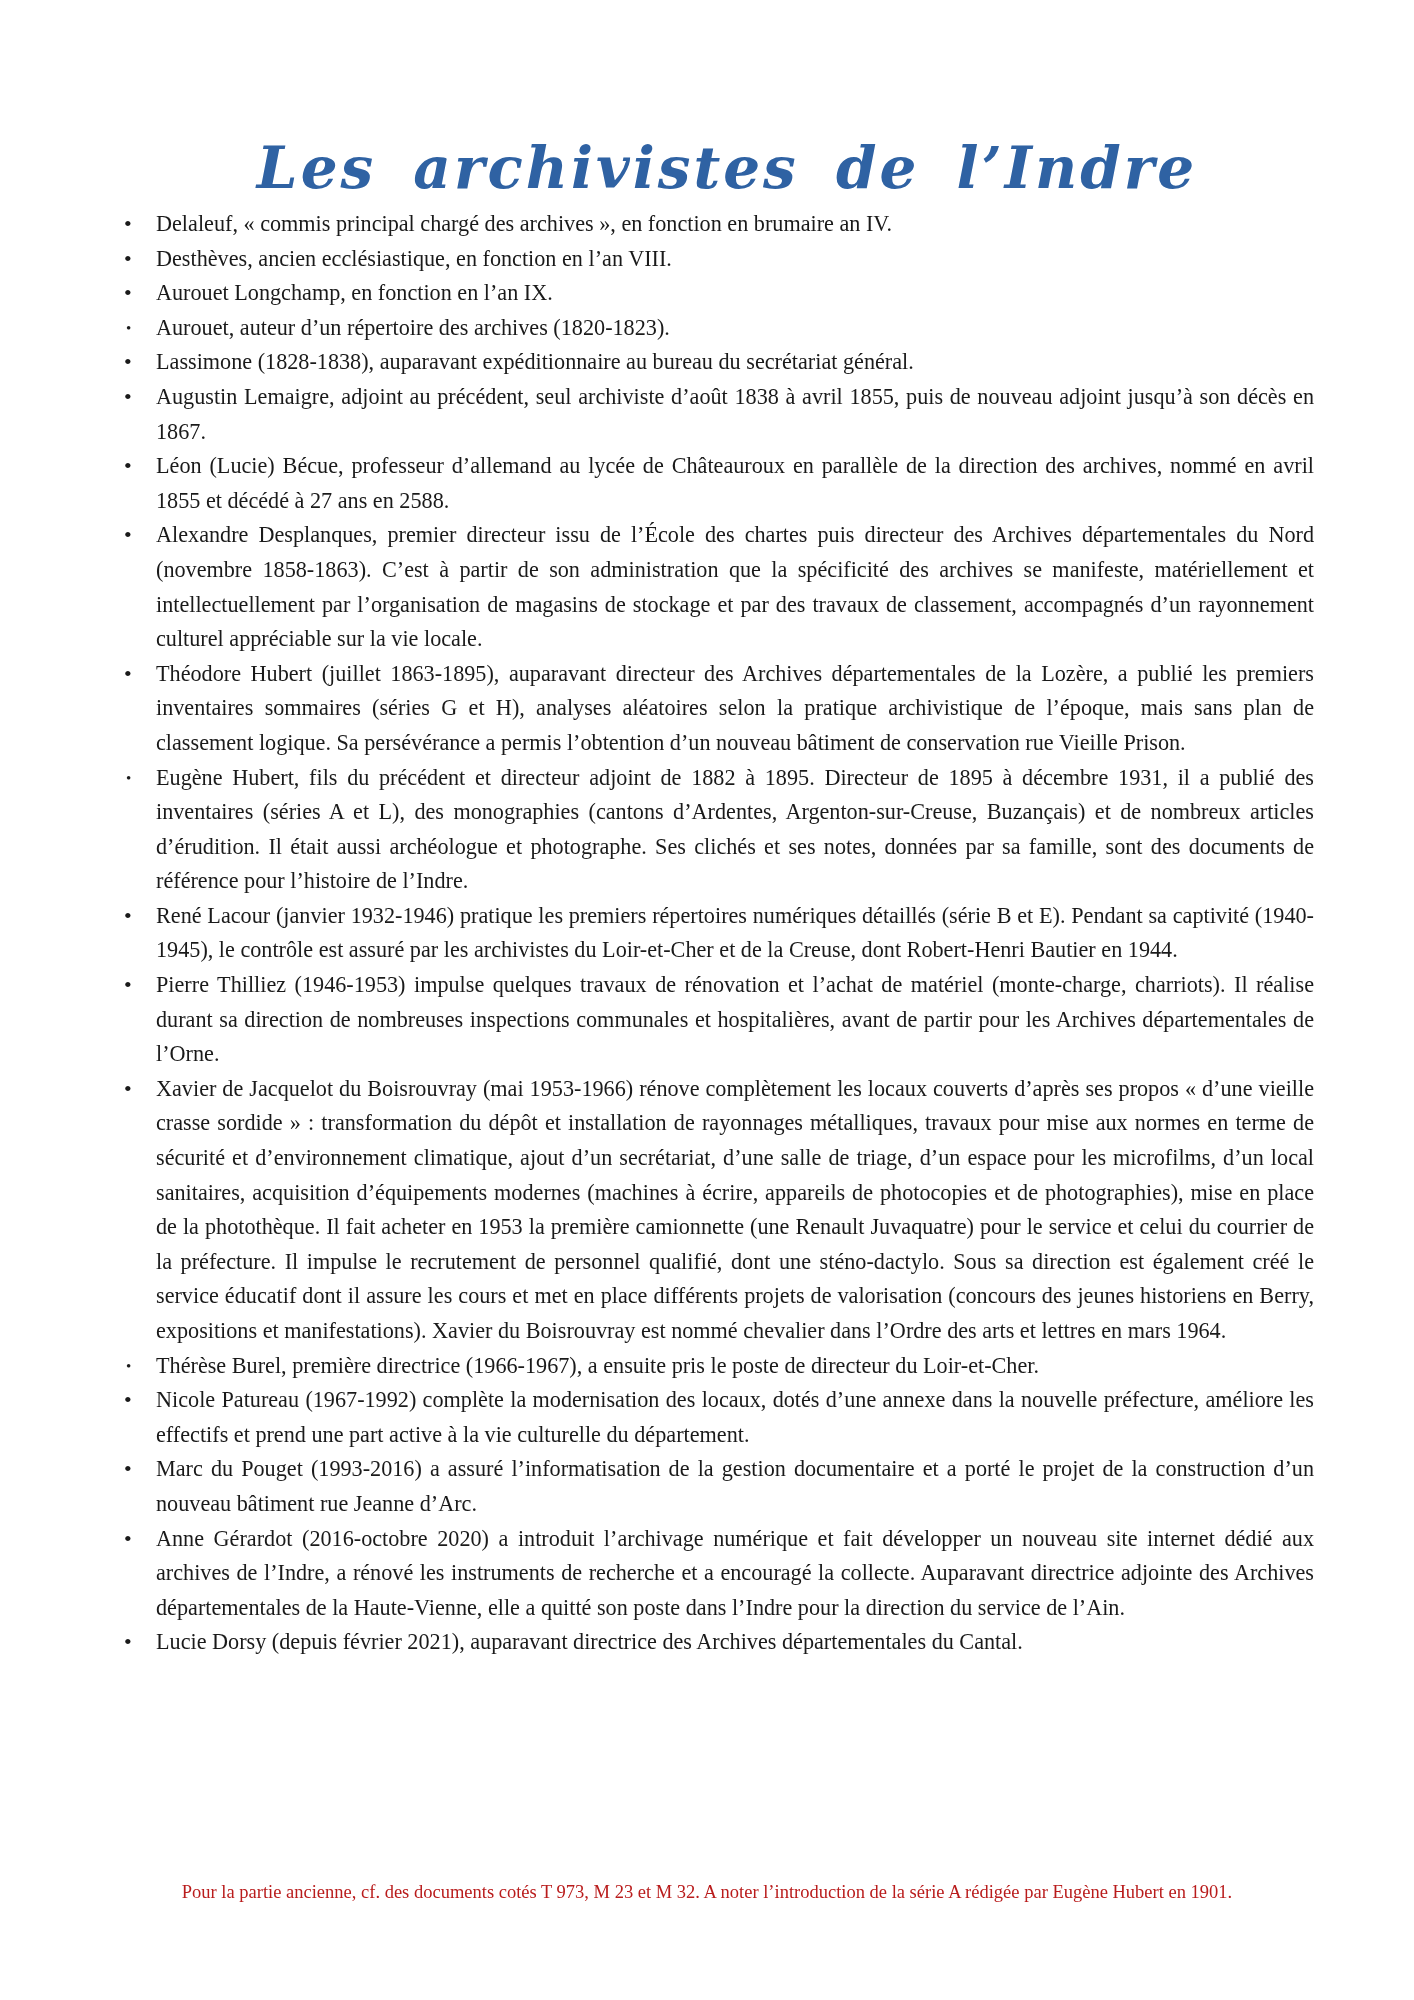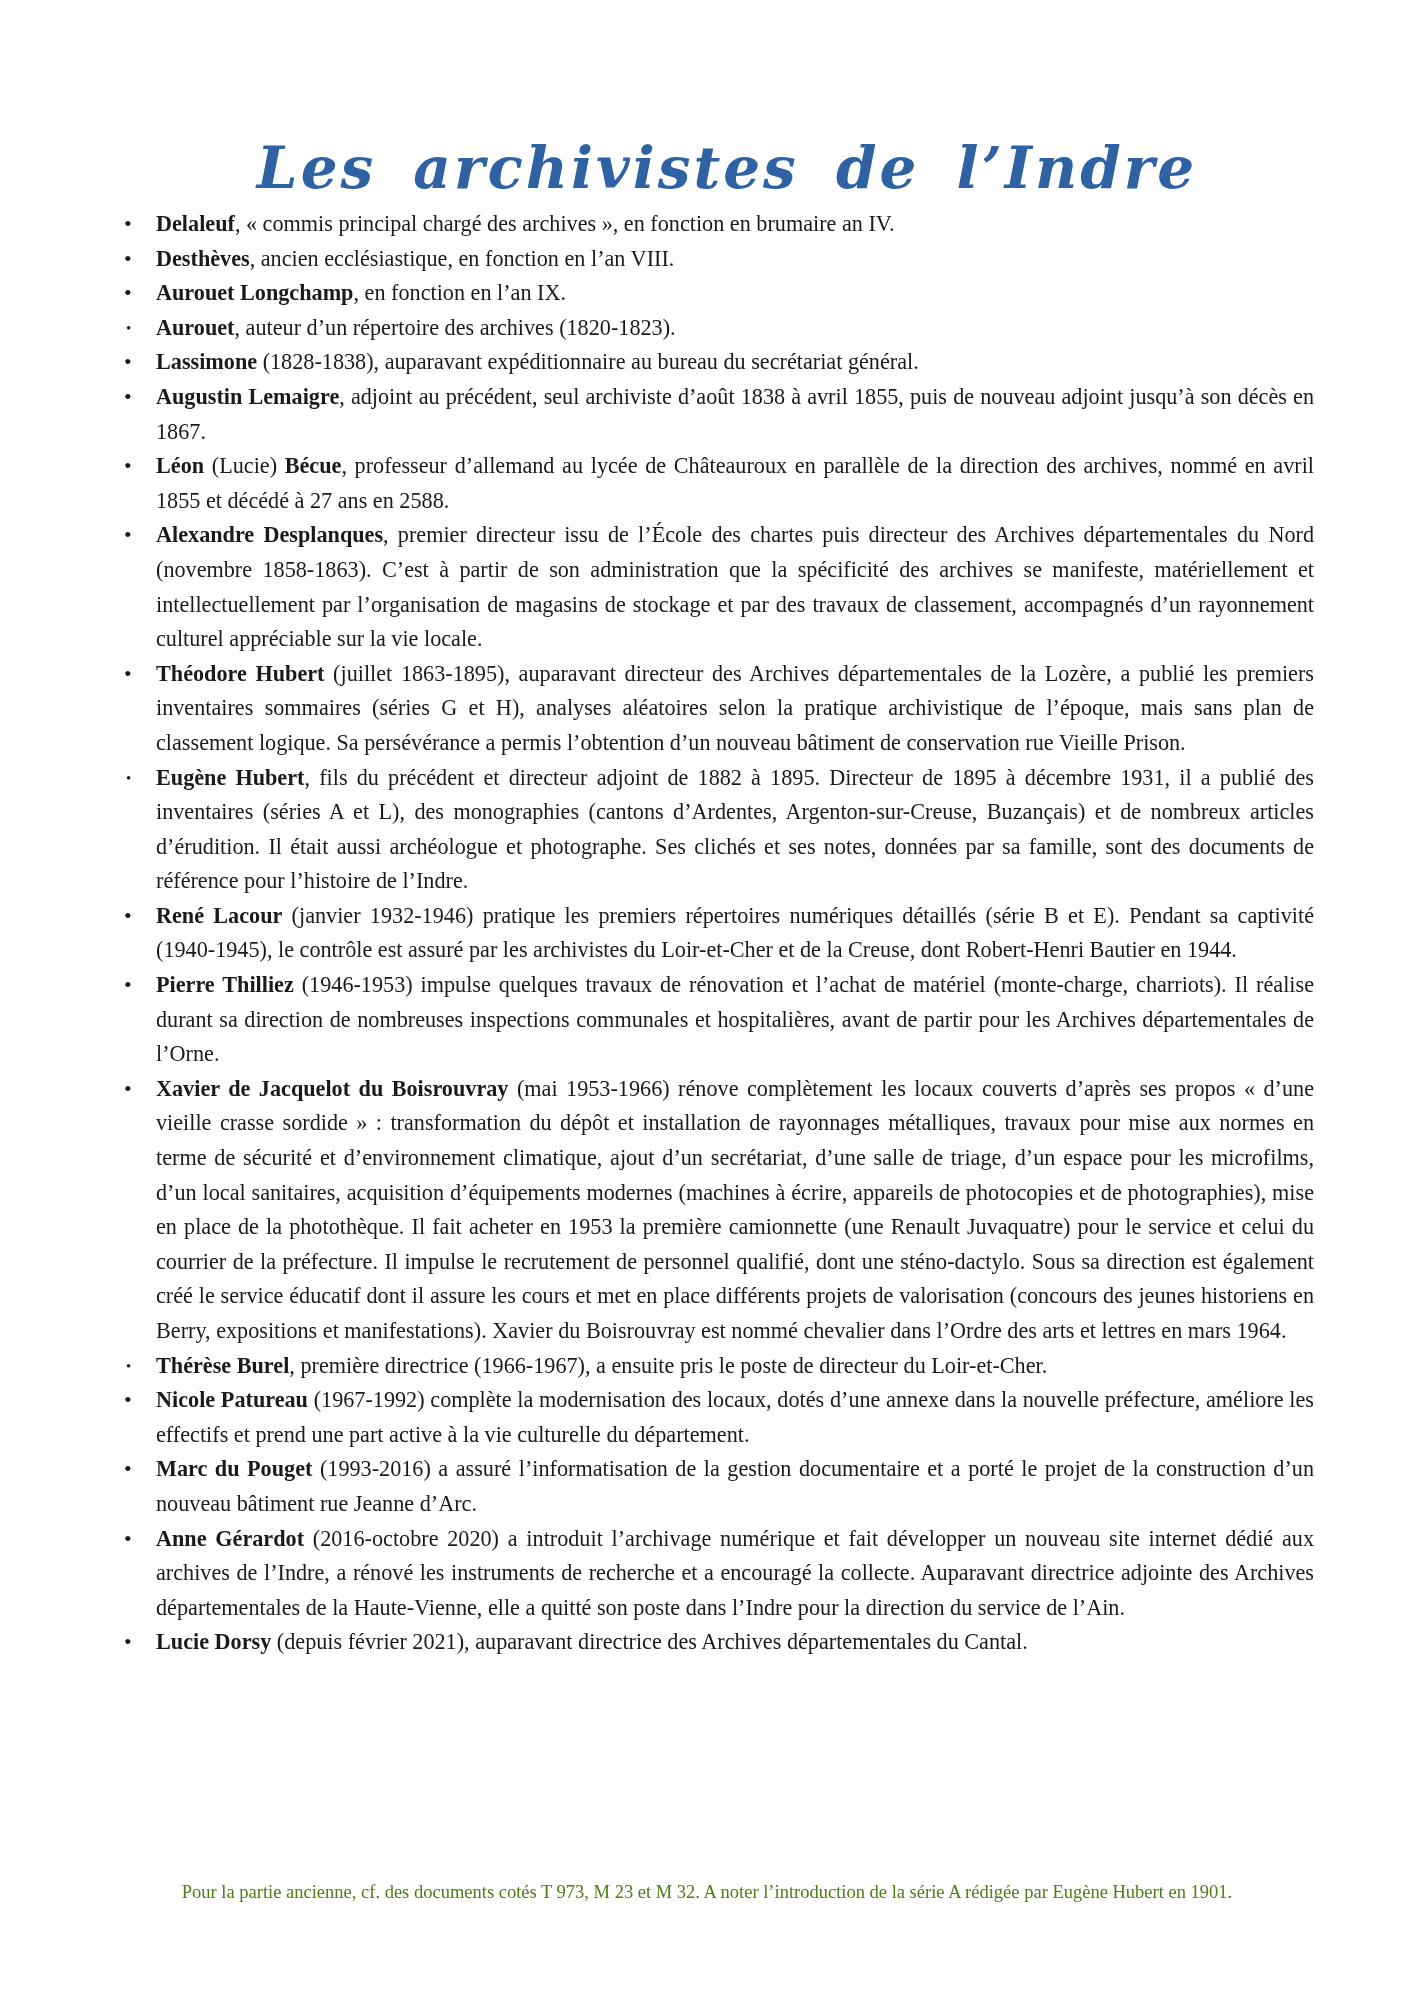--- a/index.html
+++ b/index.html
@@ -43,21 +43,21 @@
     margin: 0;
   }
   .bullet {
     position: absolute;
     left: 6px;
     top: 0;
     font-size: 22px;
     line-height: 34.6px;
   }
   .bullet.small { font-size: 15px; left: 8px; }
-  .name { font-weight: bold; }
+  .name { font-weight: normal; }
   .footer-note {
     position: absolute;
     top: 1870px;
     left: 0;
     width: 1414px;
     text-align: center;
     font-family: "Liberation Serif", serif;
     font-size: 18.5px;
     color: #6b8fbb;
   }
@@ -81,13 +81,13 @@
   <li class="item"><span class="bullet">•</span><span class="name">René Lacour</span><span> (janvier 1932-1946) pratique les premiers répertoires numériques détaillés (série B et E). Pendant sa captivité (1940-1945), le contrôle est assuré par les archivistes du Loir-et-Cher et de la Creuse, dont Robert-Henri Bautier en 1944.</span></li>
   <li class="item"><span class="bullet">•</span><span class="name">Pierre Thilliez</span><span> (1946-1953) impulse quelques travaux de rénovation et l’achat de matériel (monte-charge, charriots). Il réalise durant sa direction de nombreuses inspections communales et hospitalières, avant de partir pour les Archives départementales de l’Orne.</span></li>
   <li class="item"><span class="bullet">•</span><span class="name">Xavier de Jacquelot du Boisrouvray</span><span> (mai 1953-1966) rénove complètement les locaux couverts d’après ses propos « d’une vieille crasse sordide » :  transformation du dépôt et installation de rayonnages métalliques, travaux pour mise aux normes en terme de sécurité et d’environnement climatique, ajout d’un secrétariat, d’une salle de triage, d’un espace pour les microfilms, d’un local sanitaires, acquisition d’équipements modernes (machines à écrire, appareils de photocopies et de photographies), mise en place de la photothèque. Il fait acheter en 1953 la première camionnette (une Renault Juvaquatre) pour le service et celui du courrier de la préfecture. Il impulse le recrutement de personnel qualifié, dont une sténo-dactylo. Sous sa direction est également créé le service éducatif dont il assure les cours et met en place différents projets de valorisation (concours des jeunes historiens en Berry, expositions et manifestations). Xavier du Boisrouvray est nommé chevalier dans l’Ordre des arts et lettres en mars 1964.</span></li>
   <li class="item"><span class="bullet small">•</span><span class="name">Thérèse Burel</span><span>, première directrice (1966-1967), a ensuite pris le poste de directeur du Loir-et-Cher.</span></li>
   <li class="item"><span class="bullet">•</span><span class="name">Nicole Patureau</span><span> (1967-1992) complète la modernisation des locaux, dotés d’une annexe dans la nouvelle préfecture, améliore les effectifs et prend une part active à la vie culturelle du département.</span></li>
   <li class="item"><span class="bullet">•</span><span class="name">Marc du Pouget</span><span> (1993-2016) a assuré l’informatisation de la gestion documentaire et a porté le projet de la construction d’un nouveau bâtiment rue Jeanne d’Arc.</span></li>
   <li class="item"><span class="bullet">•</span><span class="name">Anne Gérardot</span><span> (2016-octobre 2020) a introduit l’archivage numérique et fait développer un nouveau site internet dédié aux archives de l’Indre, a rénové les instruments de recherche et a encouragé la collecte. Auparavant directrice adjointe des Archives départementales de la Haute-Vienne, elle a quitté son poste dans l’Indre pour la direction du service de l’Ain.</span></li>
   <li class="item"><span class="bullet">•</span><span class="name">Lucie Dorsy</span><span> (depuis février 2021), auparavant directrice des Archives départementales du Cantal.</span></li>
 </ul>
 
-<p class="footer-note" style="color: #4d7c0f; margin-top: 12px;">Pour la partie ancienne, cf. des documents cotés T 973, M 23 et M 32. A noter l’introduction de la série A rédigée par Eugène Hubert en 1901.</p>
+<p class="footer-note" style="color: #b91c1c; margin-top: 12px;">Pour la partie ancienne, cf. des documents cotés T 973, M 23 et M 32. A noter l’introduction de la série A rédigée par Eugène Hubert en 1901.</p>
 
 </body></html>

